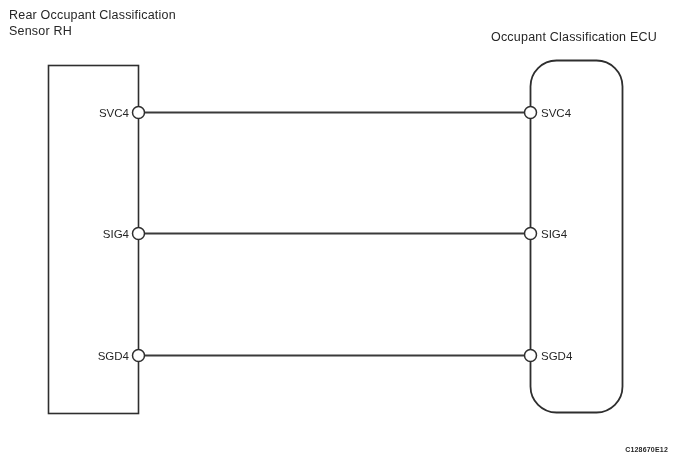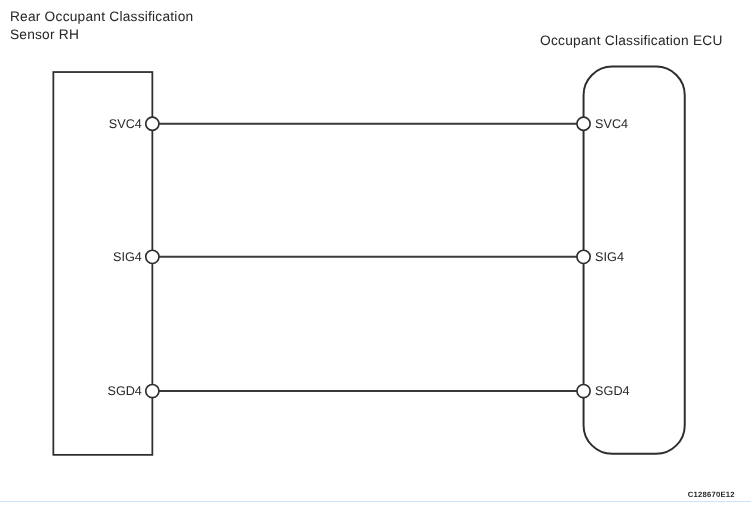--- a/index.html
+++ b/index.html
@@ -4,21 +4,21 @@
 <style>
   html, body {
     margin: 0;
     padding: 0;
     background: #ffffff;
   }
   .page {
     position: relative;
     width: 683px;
     height: 456px;
-    background: #3b82f6;
+    background: #b91c1c;
     font-family: "Liberation Sans", sans-serif;
     overflow: hidden;
     text-align: center;
   }
   svg text {
     font-family: "Liberation Sans", sans-serif;
     fill: #262626;
   }
   .component-title {
     font-size: 12.5px;

